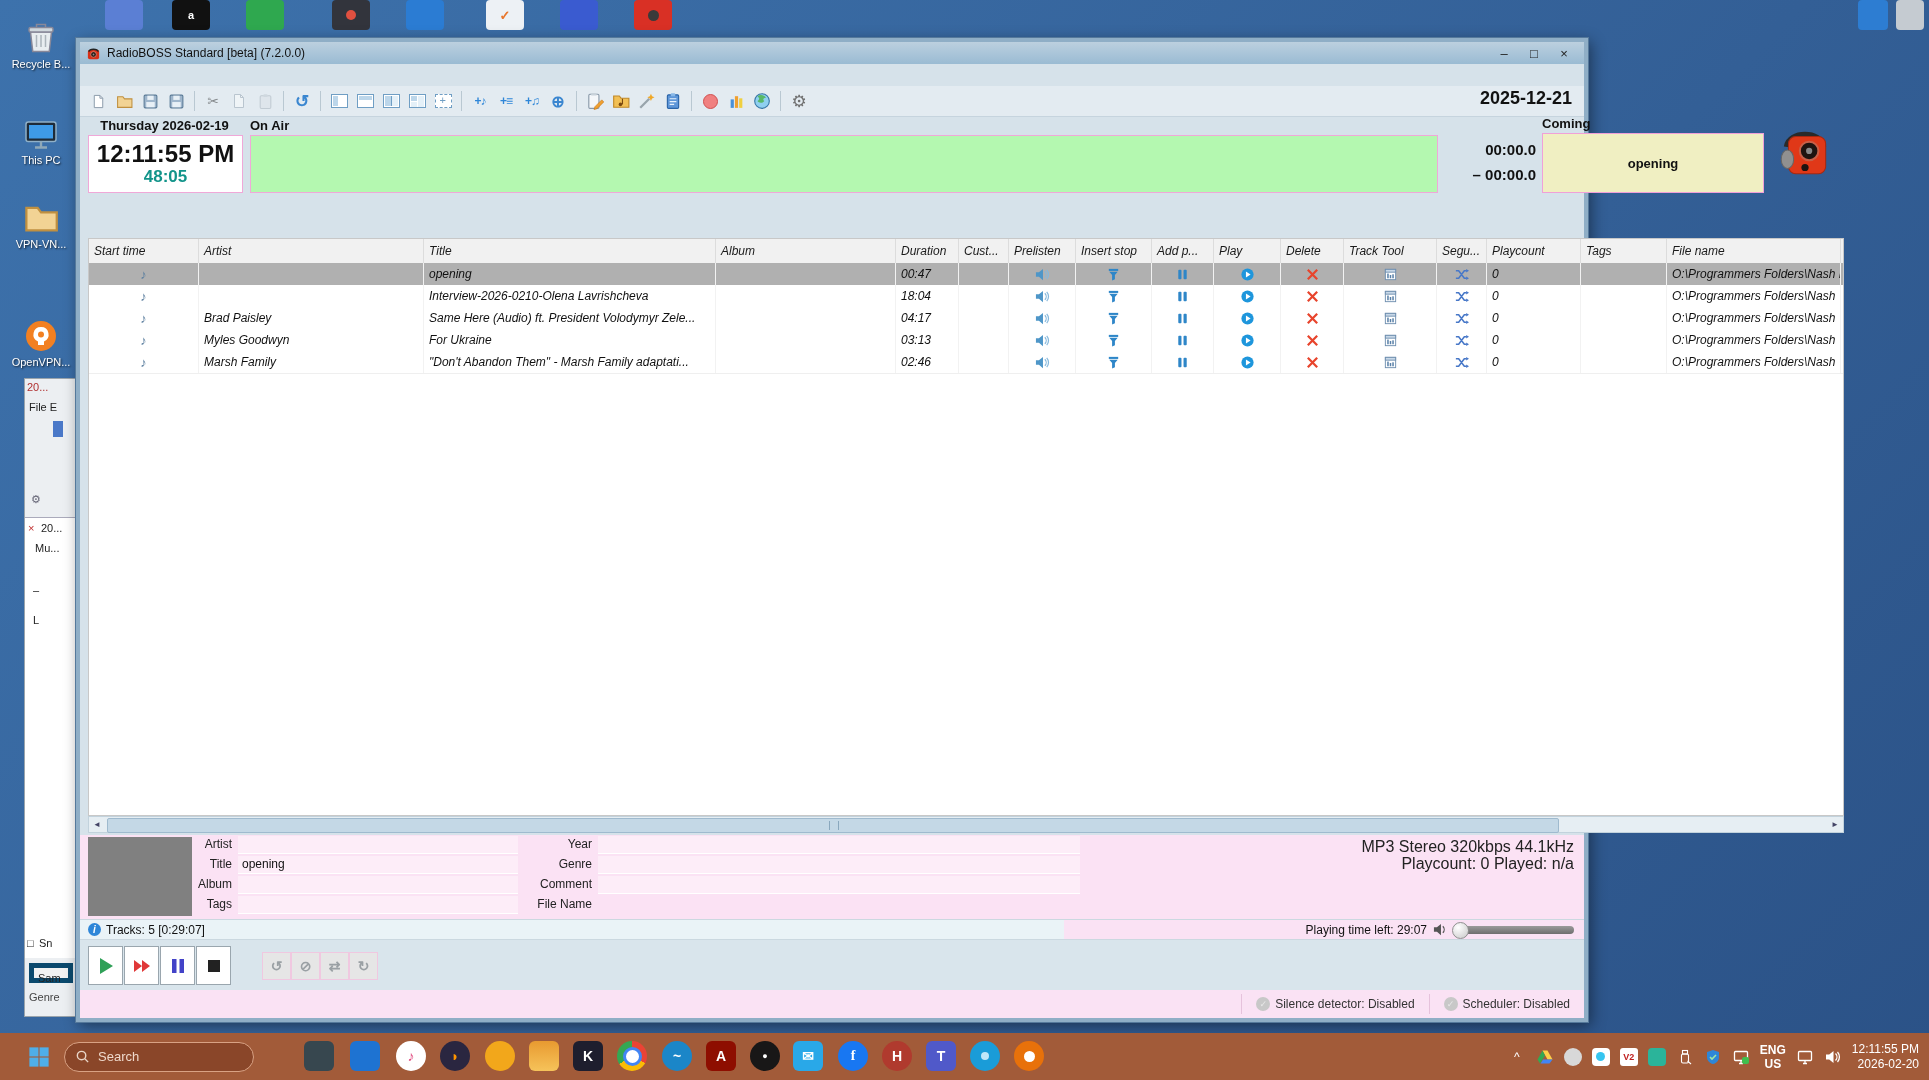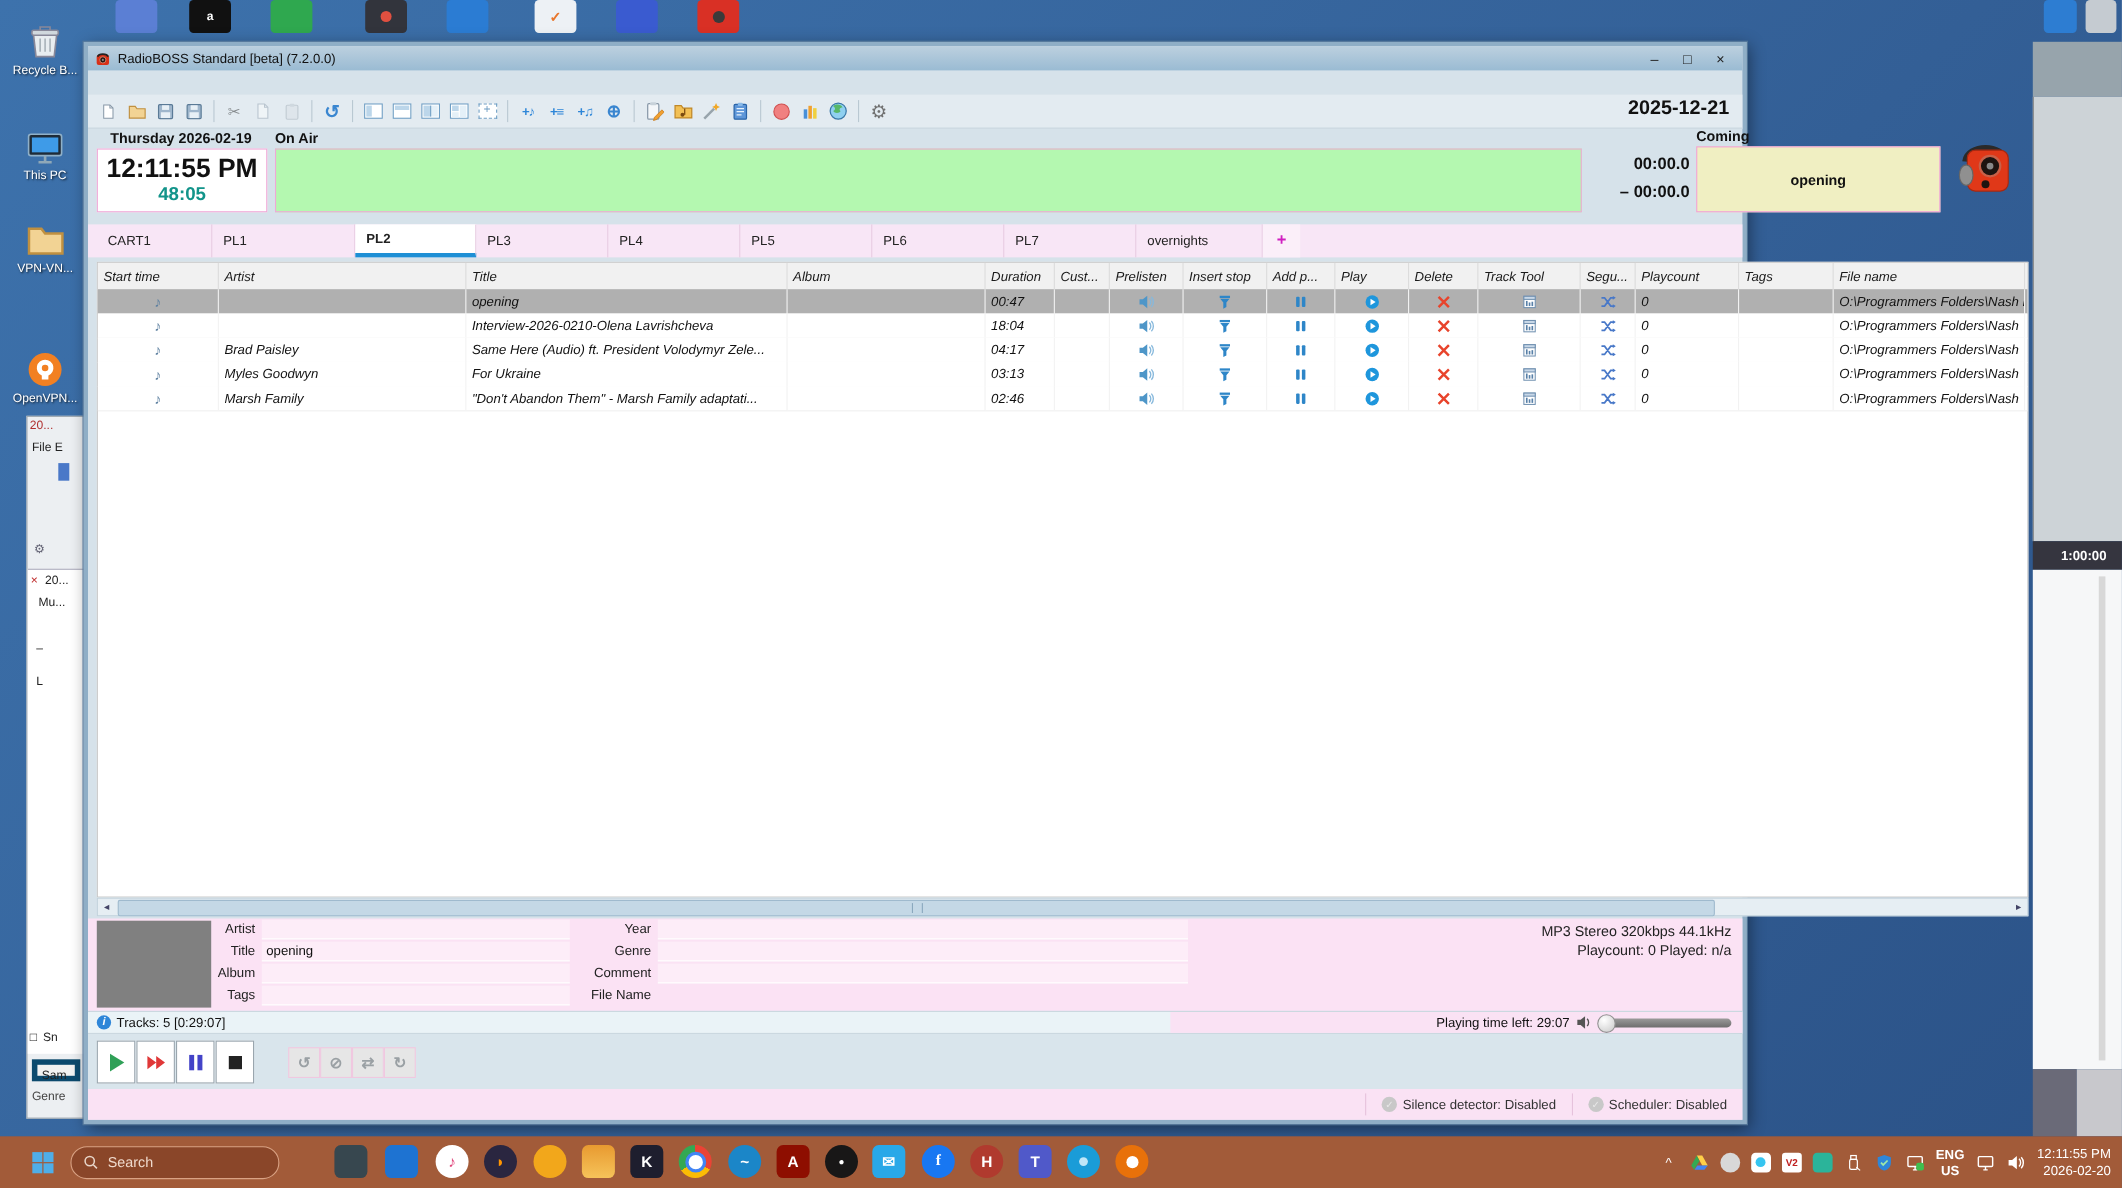--- a/index.html
+++ b/index.html
@@ -85,21 +85,21 @@
   .hthumb{position:absolute;left:18px;top:1px;width:1450px;height:13px;background:#C4D8E6;
     border:1px solid #9FBACE;border-radius:2px;}
   .hgrip{position:absolute;left:50%;top:2px;width:8px;height:9px;margin-left:-4px;
     border-left:1px solid #8AA8BE;border-right:1px solid #8AA8BE;}
   
   .infopanel{position:absolute;left:0;top:793px;right:0;height:84px;background:#FBE2F4;font-size:12px;}
   .art{position:absolute;left:8px;top:2px;width:104px;height:79px;background:#808080;}
   .ilab{position:absolute;text-align:right;width:96px;color:#222;}
   .ifield{position:absolute;height:17px;background:#FDEDF8;border-bottom:1px solid #fff;
     padding-left:4px;overflow:hidden;white-space:nowrap;line-height:17px;}
-  .finfo{position:absolute;right:10px;top:3px;text-align:right;font-size:13px;line-height:17px;color:#222;}
+  .finfo{position:absolute;right:10px;top:3px;text-align:right;font-size:16px;line-height:17px;color:#222;}
   
   .statusstrip{position:absolute;left:0;top:877px;right:0;height:21px;background:#EAF3F7;
     border-top:1px solid #CBD8E0;border-bottom:1px solid #CBD8E0;box-sizing:border-box;
     display:flex;align-items:center;font-size:12px;}
   .infoc{width:13px;height:13px;border-radius:50%;background:#2E86D8;color:#fff;font-size:10px;
     font-style:italic;font-weight:bold;display:flex;align-items:center;justify-content:center;margin:0 5px 0 8px;}
   .pinkright{position:absolute;right:0;top:0;height:19px;width:520px;background:#FAE2F4;
     display:flex;align-items:center;justify-content:flex-end;gap:6px;padding-right:10px;box-sizing:border-box;}
   .vslider{width:120px;height:8px;border-radius:4px;background:linear-gradient(#9A9A9A,#6E6E6E);position:relative;}
   .vthumb{position:absolute;left:-2px;top:-4px;width:15px;height:15px;border-radius:50%;
@@ -341,30 +341,20 @@
   <div class="topshort" style="left:486px;background:#EDF1F5;color:#E8762C">
       <span>✓</span>
     </div>
   <div class="topshort" style="left:560px;background:#3A5BD0"></div>
   <div class="topshort" style="left:634px;background:#D93025">
       <span style="width:11px;height:11px;border-radius:50%;background:#3A3A3A;display:block"></span>
     </div>
   <div class="topshort" style="left:1858px;background:#2D7DD2;width:30px"></div>
   <div class="topshort" style="left:1896px;background:#C5CBD1;width:28px"></div>
 
-  <div class="backright">
-    <div class="abs" style="left:0;top:0;width:81px;height:50px;background:#97A4AC"></div>
-    <div class="abs" style="left:0;top:50px;width:81px;height:404px;background:#CDD3D7;border-left:1px solid #888"></div>
-    <div class="abs" style="left:0;top:454px;width:81px;height:26px;background:#35353F;color:#fff;font-size:12px;font-weight:bold;text-align:right;line-height:26px;box-sizing:border-box;padding-right:14px"><span>1:00:00</span></div>
-    <div class="abs" style="left:0;top:480px;width:81px;height:454px;background:#F6F7F8">
-      <div class="abs" style="left:60px;top:6px;width:6px;height:440px;background:#D8D8D8"></div>
-    </div>
-    <div class="abs" style="left:0;top:934px;width:40px;height:61px;background:#6A6A78"></div>
-    <div class="abs" style="left:40px;top:934px;width:41px;height:61px;background:#C8C8CC"></div>
-  </div>
 
   <div class="backleft">
     <div class="abs" style="left:2px;top:2px;color:#B03030">20...</div>
     <div class="abs" style="left:4px;top:22px">File  E</div>
     <div class="abs" style="left:4px;top:44px;color:#556"></div>
     <div class="abs" style="left:28px;top:42px;width:10px;height:16px;background:#4A78C8"></div>
     <div class="abs" style="left:6px;top:114px;color:#667">⚙</div>
     <div class="abs" style="left:0;top:138px;width:52px;height:440px;background:#fff;border-top:1px solid #AAB;">
       <span class="abs" style="left:3px;top:4px;color:#C03030">×</span>
       <span class="abs" style="left:16px;top:4px">20...</span>
@@ -502,32 +492,20 @@
       <div>– 00:00.0</div>
     </div>
     <div class="abs lab" style="left:1462px;top:74px">Coming up next</div>
     <div class="cunbox">
         <span>opening</span>
       </div>
     <svg class="abs" style="left:1694px;top:80px" width="62" height="60" viewBox="0 0 60 58">
         <use href="#rbbig"></use>
       </svg>
 
-    <div class="tabbar">
-      <span class="tab" style="width:105px">CART1</span>
-      <span class="tab" style="width:130px">PL1</span>
-      <span class="tab active" style="width:110px">PL2</span>
-      <span class="tab" style="width:120px">PL3</span>
-      <span class="tab" style="width:120px">PL4</span>
-      <span class="tab" style="width:120px">PL5</span>
-      <span class="tab" style="width:120px">PL6</span>
-      <span class="tab" style="width:120px">PL7</span>
-      <span class="tab" style="width:115px">overnights</span>
-      <span class="tabplus">+</span>
-    </div>
 
     <div class="tablebg"></div>
     <div class="thead grid">
       <div>Start time</div>
       <div>Artist</div>
       <div>Title</div>
       <div>Album</div>
       <div>Duration</div>
       <div>Cust...</div>
       <div>Prelisten</div>

